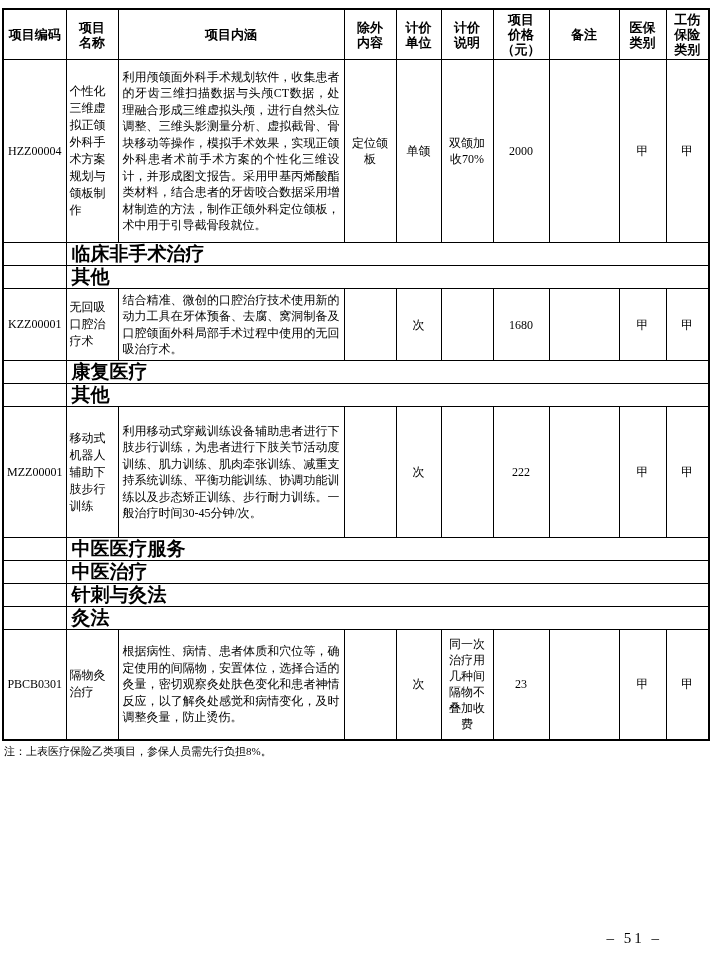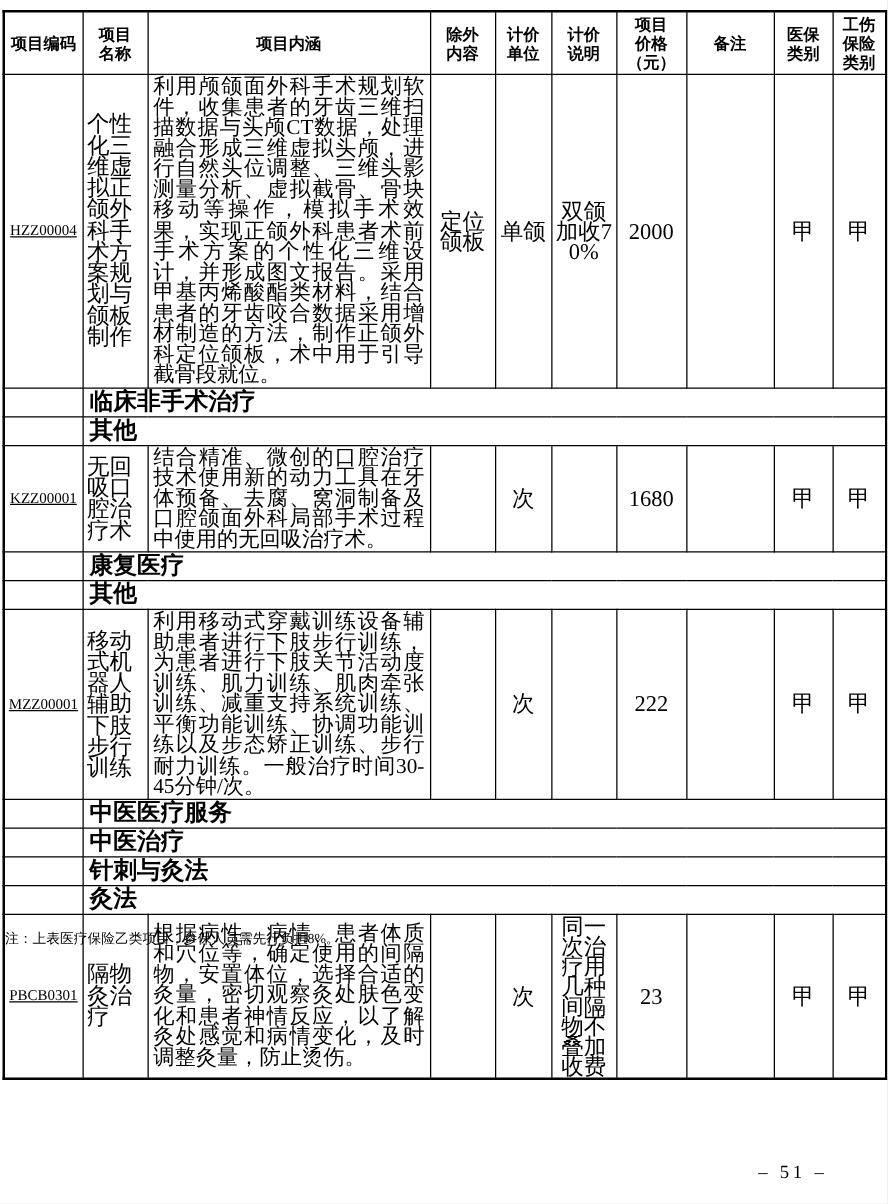--- a/index.html
+++ b/index.html
@@ -26,39 +26,38 @@
     word-break:break-all;
   }
   th{
     font-weight:bold;
     font-size:13px;
     line-height:15px;
     text-align:center;
     white-space:pre-line;
     padding:2px 0;
   }
-  td{font-size:18px;}
+  td{font-size:12px;}
   td.code{
     text-align:center;
     font-size:12px;
     white-space:nowrap;
     padding:0;
     font-family:"Liberation Serif","DejaVu Serif",serif;
-    text-decoration:underline;
   }
   td.name{
     text-align:left;
     padding:1px 1px 1px 3px;
     line-height:17px;
   }
   td.content{
     text-align:justify;
     padding:1px 4px;
     line-height:16.5px;
-    font-size:17px;
+    font-size:12px;
   }
   td.center{
     text-align:center;
     padding:1px 2px;
     line-height:16px;
   }
   tr.section-row td.section-label{
     font-weight:bold;
     font-size:19px;
     text-align:left;

